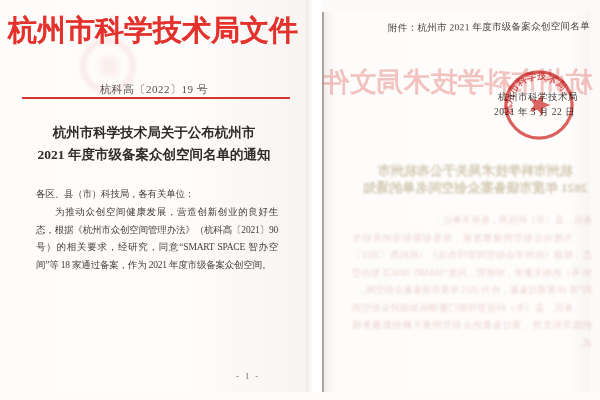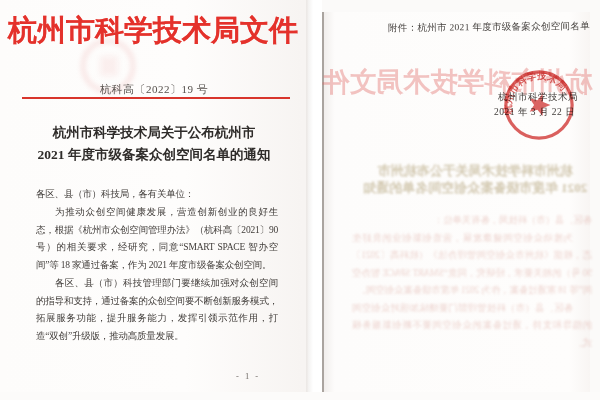--- a/index.html
+++ b/index.html
@@ -123,21 +123,20 @@
     <div class="red-rule"></div>
 
     <div class="doc-title">
       <div>杭州市科学技术局关于公布杭州市</div>
       <div>2021 年度市级备案众创空间名单的通知</div>
     </div>
 
     <div class="body-block">
       <p>各区、县（市）科技局，各有关单位：</p>
       <p class="indent">为推动众创空间健康发展，营造创新创业的良好生态，根据《杭州市众创空间管理办法》（杭科高〔2021〕90 号）的相关要求，经研究，同意“SMART SPACE 智办空间”等 18 家通过备案，作为 2021 年度市级备案众创空间。</p>
-      <p class="indent">各区、县（市）科技管理部门要继续加强对众创空间的指导和支持，通过备案的众创空间要不断创新服务模式，拓展服务功能，提升服务能力，发挥引领示范作用，打造“双创”升级版，推动高质量发展。</p>
     </div>
 
     <div class="page-num-1">- 1 -</div>
   </div>
 
   <div class="seam"></div>
 
   <div class="page2">
 
     <div class="attachment-line">附件：杭州市 2021 年度市级备案众创空间名单</div>

